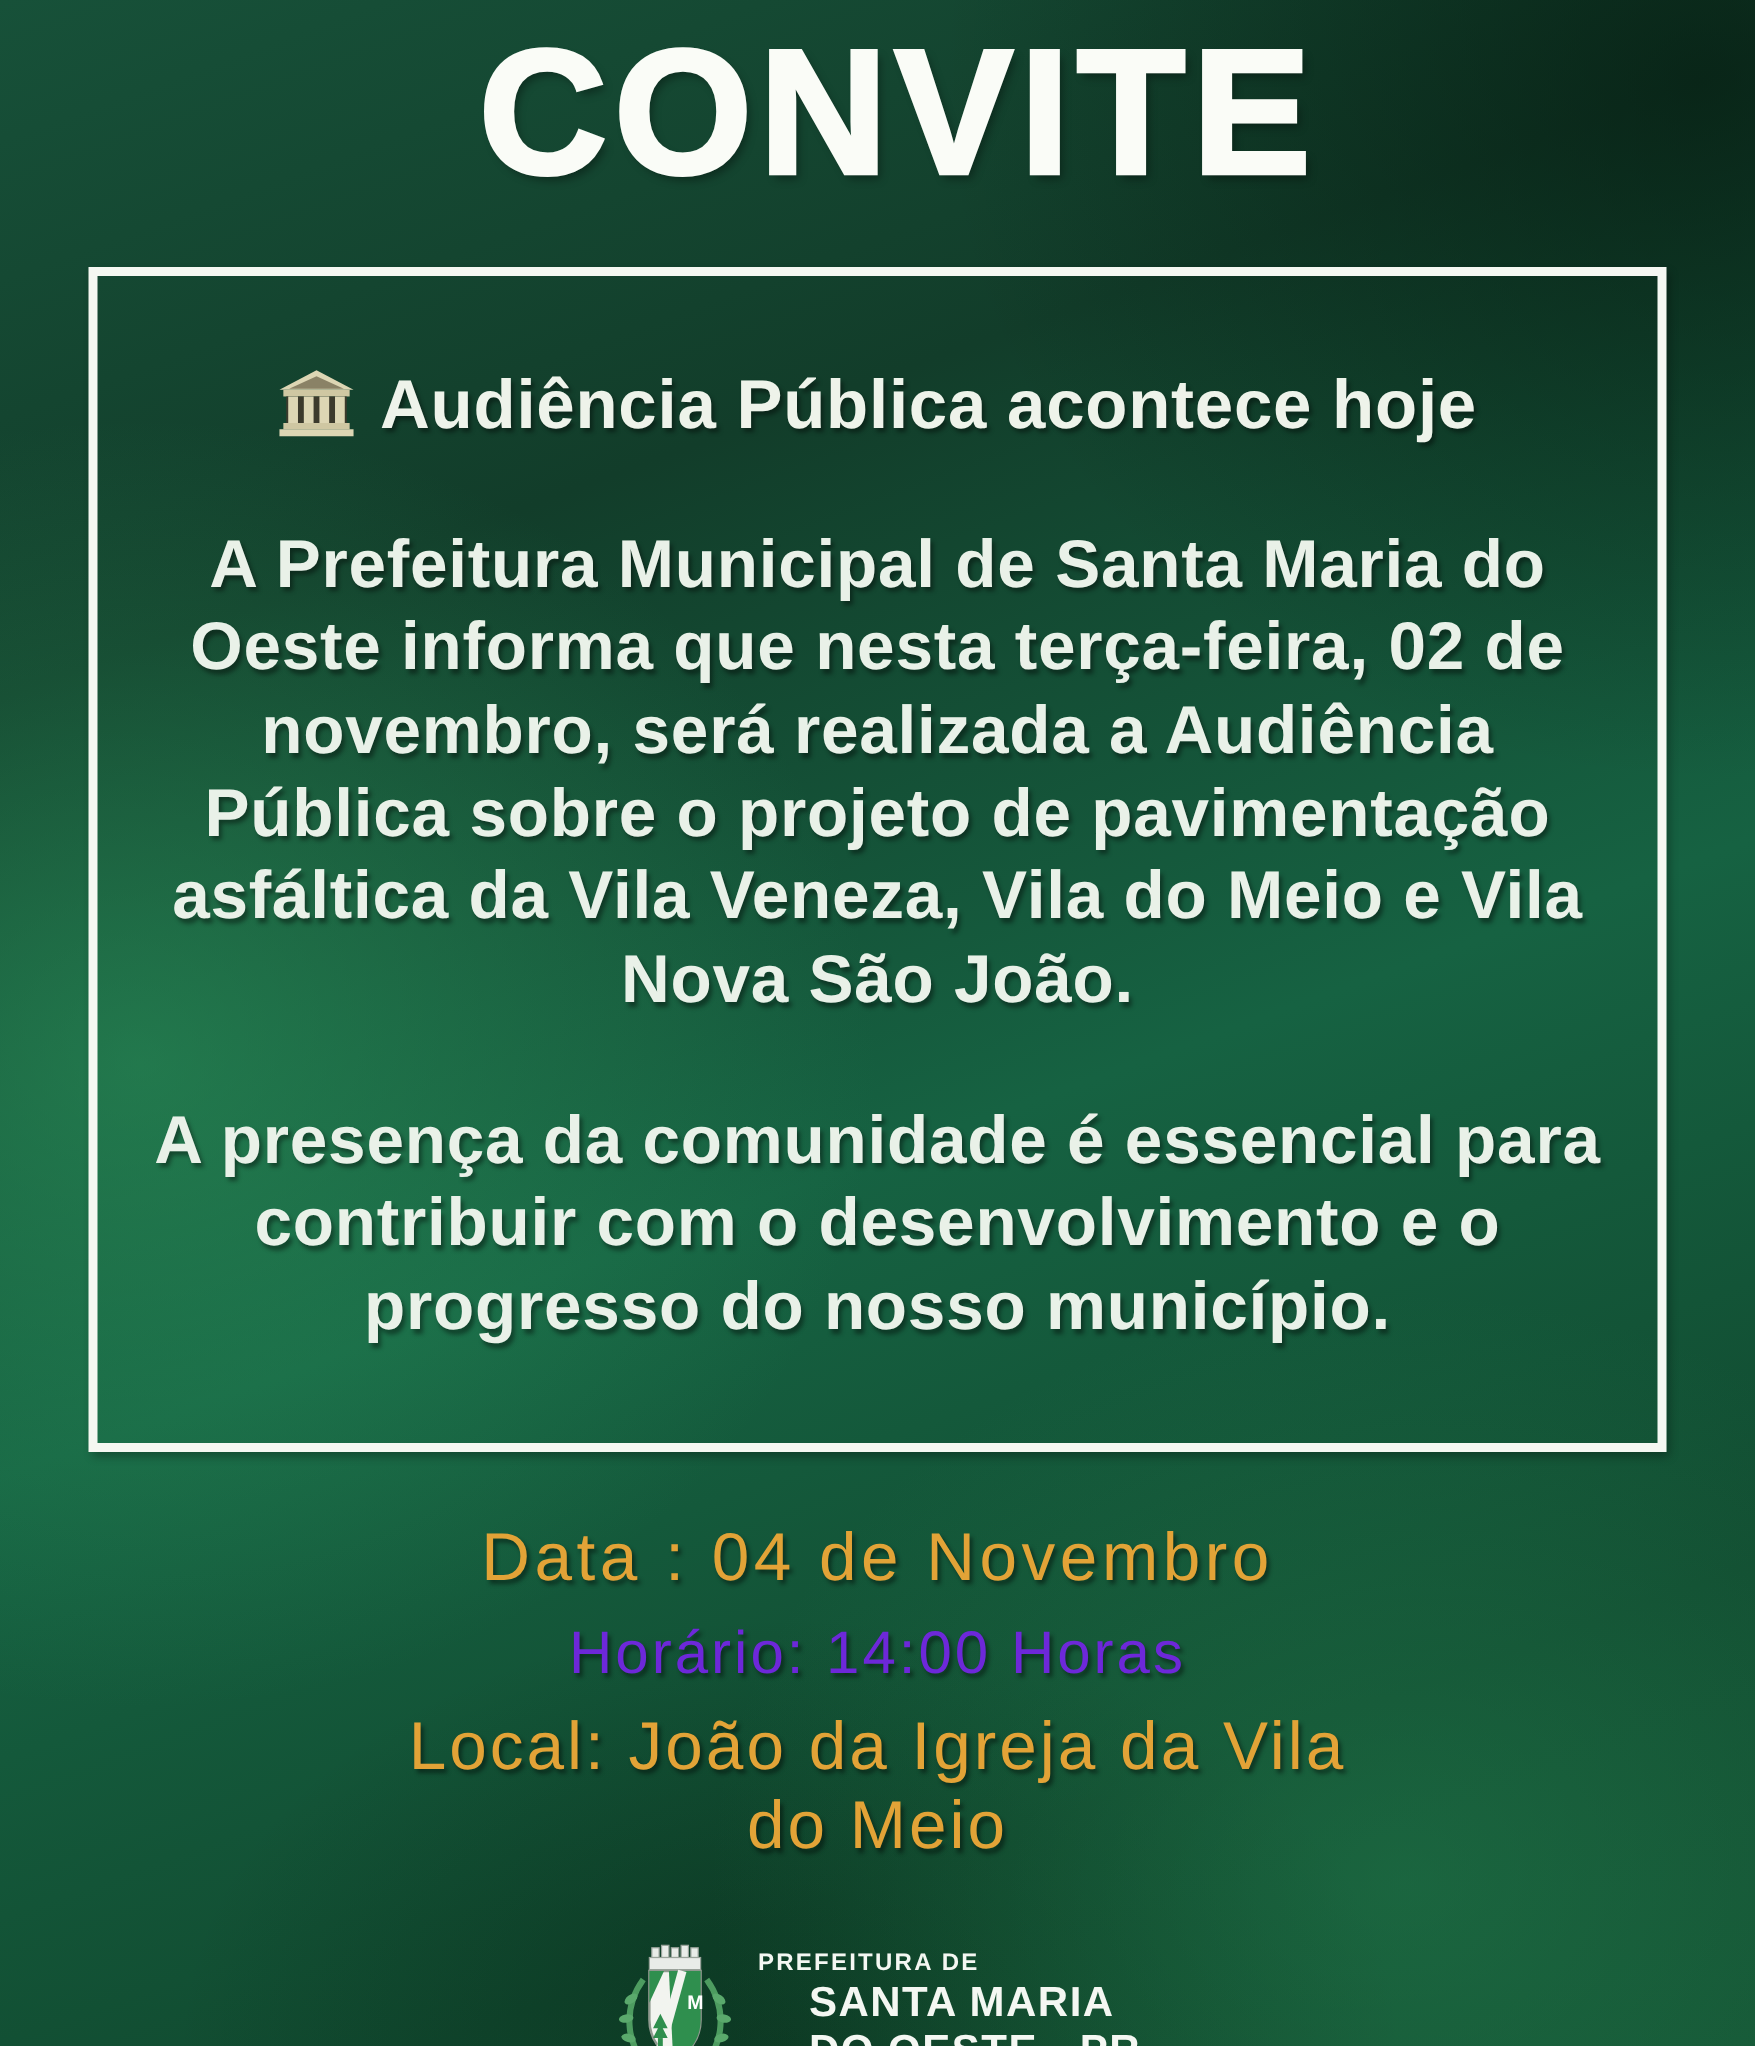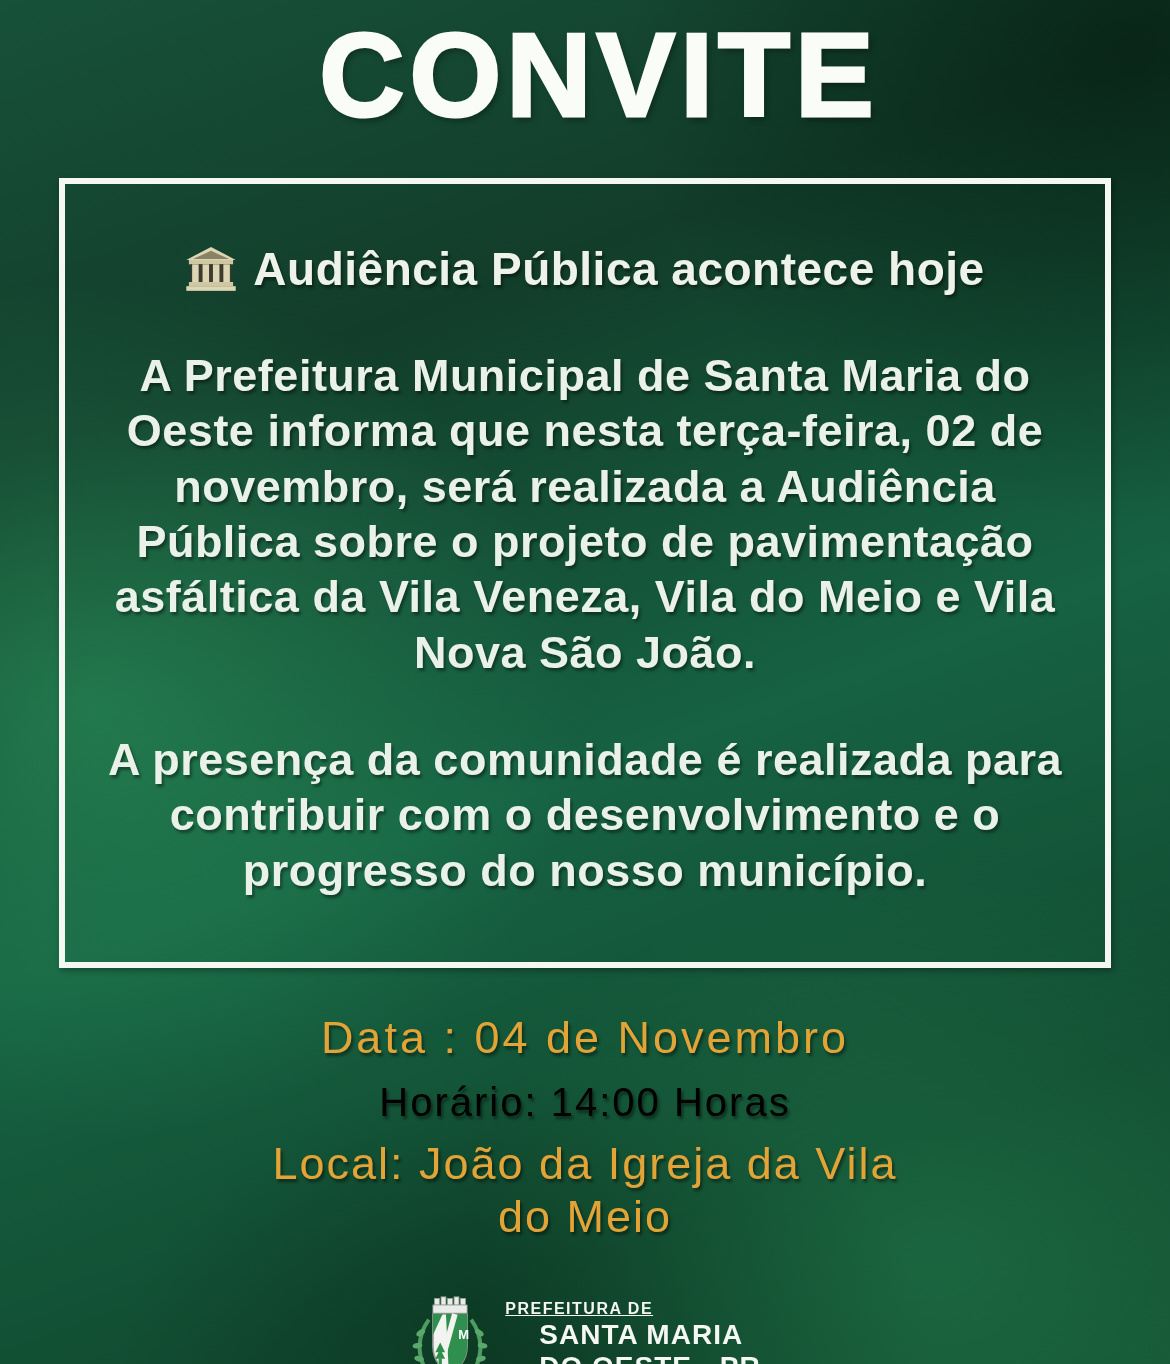--- a/index.html
+++ b/index.html
@@ -66,21 +66,21 @@
     font-size: 45px;
     letter-spacing: 3px;
     color: #e2a337;
     text-shadow: 2px 3px 3px rgba(0,0,0,0.45);
     margin-top: 36px;
   }
   .detail-time {
     margin-top: 16px;
     font-size: 40px;
     letter-spacing: 2px;
-    color: #000000;
+    color: #6d28d9;
     text-shadow: 2px 3px 3px rgba(0,0,0,0.45);
   }
   .detail-location {
     margin: 12px auto 0 auto;
     max-width: 650px;
     font-size: 45px;
     letter-spacing: 2px;
     line-height: 1.18;
     color: #e2a337;
     text-shadow: 2px 3px 3px rgba(0,0,0,0.45);
@@ -92,21 +92,21 @@
     bottom: 0;
     height: 92px;
     display: flex;
     align-items: flex-start;
     justify-content: center;
     gap: 14px;
     padding-top: 4px;
   }
   .crest { width: 82px; height: 96px; flex: 0 0 auto; }
   .org-text { color: #f4f7f2; text-align: left; padding-top: 8px; }
-  .org-small { font-size: 16px; font-weight: 700; letter-spacing: 1.5px; text-decoration: underline; }
+  .org-small { font-size: 16px; font-weight: 700; letter-spacing: 1.5px; }
   .org-big   { font-size: 28px; font-weight: 700; letter-spacing: 1px; line-height: 1.08; margin-top: 2px; margin-left: 34px; }
 </style>
 </head>
 <body>
 
 <div class="poster">
 
   <h1 class="title">CONVITE</h1>
 
   <div class="notice-box">
@@ -122,21 +122,21 @@
           <rect x="21.5" y="14.4" width="5" height="13.6" fill="#ddd6b4"></rect>
           <rect x="29.5" y="14.4" width="5" height="13.6" fill="#ddd6b4"></rect>
           <rect x="3" y="28" width="34" height="3.2" fill="#cfc7a2"></rect>
           <rect x="1" y="31.2" width="38" height="3.6" fill="#ddd6b4"></rect>
         </svg>
       </span>
       <span>Audiência Pública acontece hoje</span>
     </div>
 
     <p class="body-text">A Prefeitura Municipal de Santa Maria do Oeste informa que nesta terça-feira, 02 de novembro, será realizada a Audiência Pública sobre o projeto de pavimentação asfáltica da Vila Veneza, Vila do Meio e Vila Nova São João.</p>
-    <p class="body-text">A presença da comunidade é realizada para contribuir com o desenvolvimento e o progresso do nosso município.</p>
+    <p class="body-text">A presença da comunidade é essencial para contribuir com o desenvolvimento e o progresso do nosso município.</p>
   </div>
 
   <div class="details">
     <div class="detail-date">Data : 04 de Novembro</div>
     <div class="detail-time">Horário: 14:00 Horas</div>
     <div class="detail-location">Local: João da Igreja da Vila do Meio</div>
   </div>
 
   <div class="footer">
     <span class="crest">

